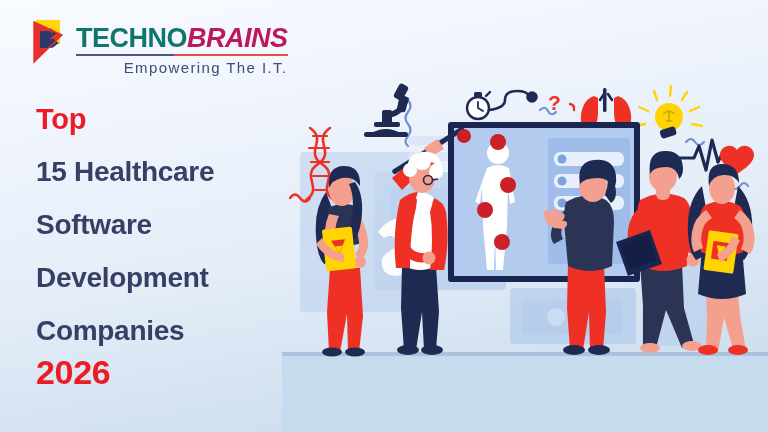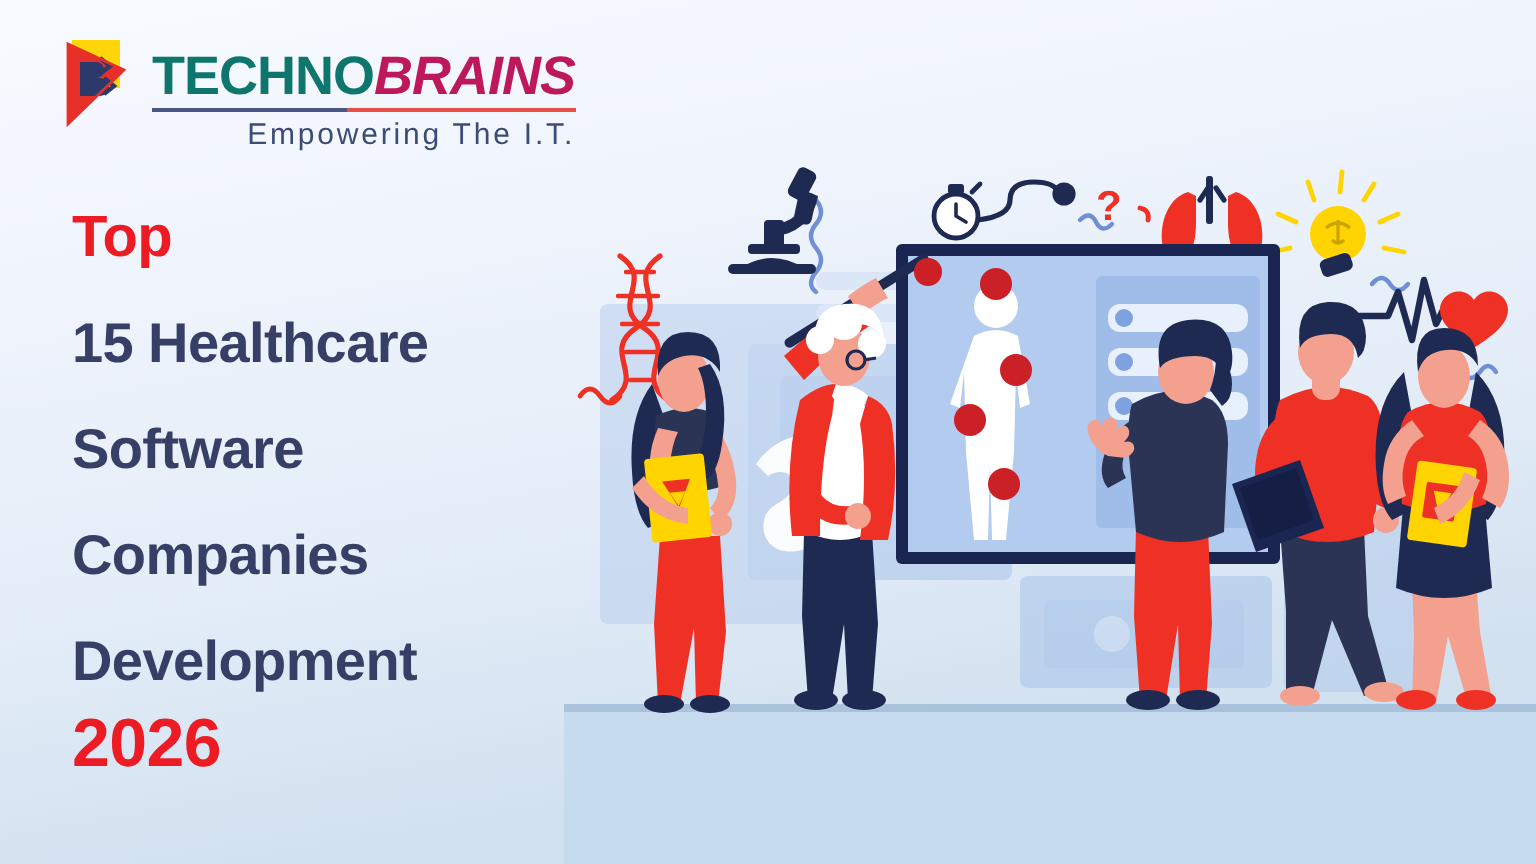--- a/index.html
+++ b/index.html
@@ -54,22 +54,22 @@
       <div class="logo-word"><span class="t1">TECHNO</span><span class="t2">BRAINS</span></div>
       <div class="logo-rule"></div>
       <div class="logo-tag">Empowering The I.T.</div>
     </div>
   </div>
 
   <div class="headline">
     <div class="hl-line hl-top">Top</div>
     <div class="hl-line hl-main">15 Healthcare</div>
     <div class="hl-line hl-main">Software</div>
+    <div class="hl-line hl-main">Development</div>
     <div class="hl-line hl-main">Companies</div>
-    <div class="hl-line hl-main">Development</div>
     <div class="hl-line hl-year">2026</div>
   </div>
 
   <div class="illus">
   <svg viewBox="0 0 486 432" xmlns="http://www.w3.org/2000/svg">
     <defs>
       <clipPath id="scr">
             <rect x="172" y="128" width="180" height="148"></rect>
           </clipPath>
     </defs>

